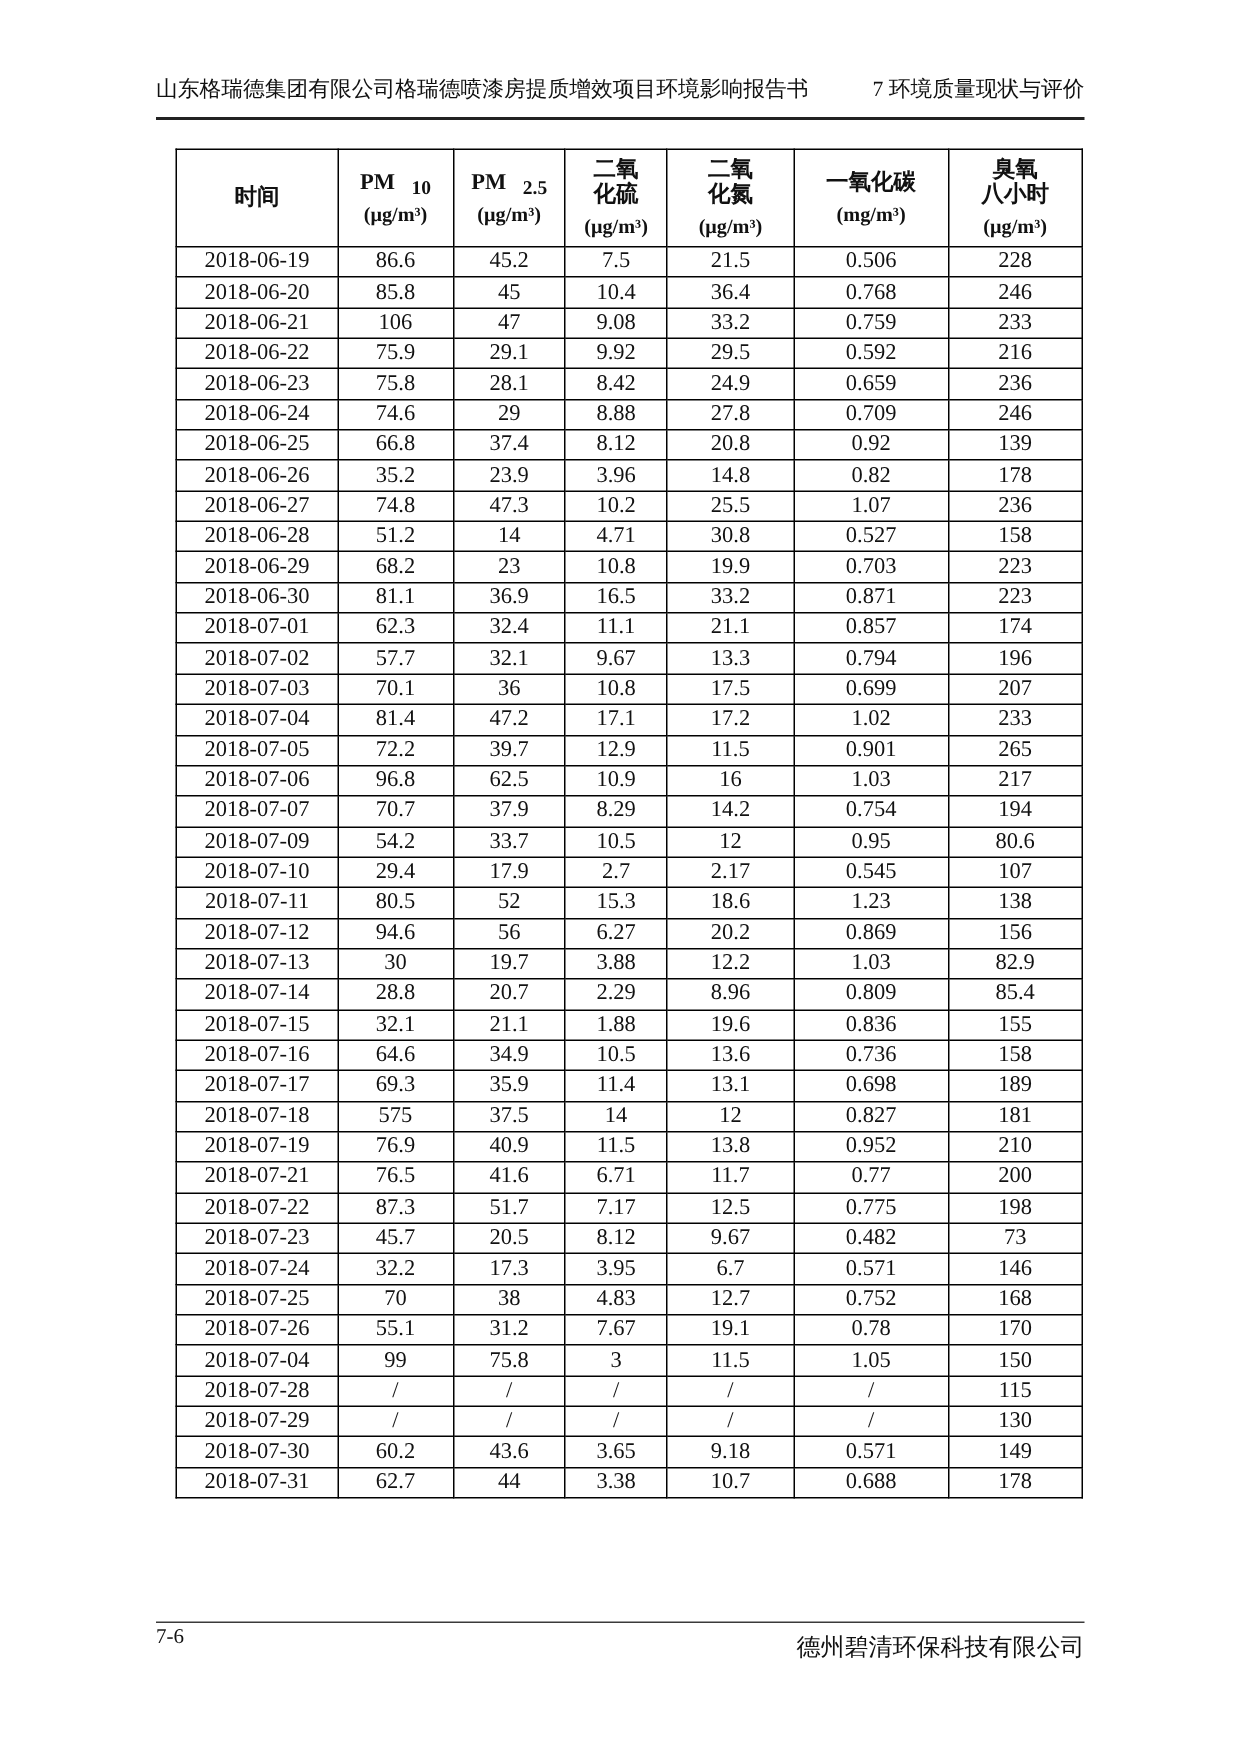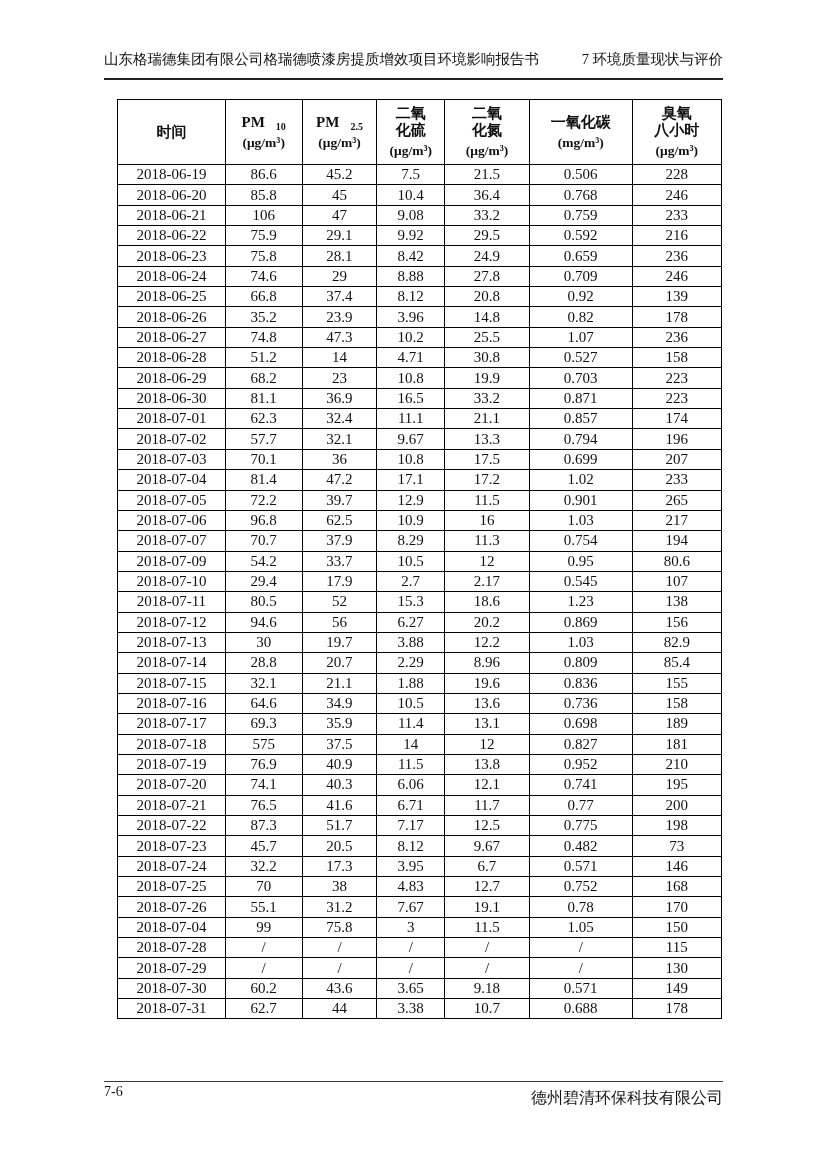--- a/index.html
+++ b/index.html
@@ -40,21 +40,21 @@
   }
   .air-table thead th {
     height: 65px;
     font-weight: bold;
     font-size: 15px;
     line-height: 1.1;
   }
   .th-stack { display: flex; flex-direction: column; justify-content: center; align-items: center; height: 100%; row-gap: 5px; }
   .th-lines div { line-height: 17px; }
   .th-unit { font-size: 13.5px; font-weight: bold; }
-  .pm-sub { font-size: 10px; vertical-align: -3px; line-height: 0; margin-left: 11px; }
+  .pm-sub { font-size: 13px; vertical-align: -3px; line-height: 0; margin-left: 11px; }
   .air-table tbody td {
     height: 20.35px;
     font-size: 15px;
     line-height: 1;
   }
 
   
   .page-footer {
     position: absolute;
     top: 1081px; left: 104px; width: 619px;
@@ -314,21 +314,21 @@
       <td>10.9</td>
       <td>16</td>
       <td>1.03</td>
       <td>217</td>
     </tr>
         <tr>
       <td>2018-07-07</td>
       <td>70.7</td>
       <td>37.9</td>
       <td>8.29</td>
-      <td>11.3</td>
+      <td>14.2</td>
       <td>0.754</td>
       <td>194</td>
     </tr>
         <tr>
       <td>2018-07-09</td>
       <td>54.2</td>
       <td>33.7</td>
       <td>10.5</td>
       <td>12</td>
       <td>0.95</td>
@@ -418,29 +418,20 @@
         <tr>
       <td>2018-07-19</td>
       <td>76.9</td>
       <td>40.9</td>
       <td>11.5</td>
       <td>13.8</td>
       <td>0.952</td>
       <td>210</td>
     </tr>
         <tr>
-      <td>2018-07-20</td>
-      <td>74.1</td>
-      <td>40.3</td>
-      <td>6.06</td>
-      <td>12.1</td>
-      <td>0.741</td>
-      <td>195</td>
-    </tr>
-        <tr>
       <td>2018-07-21</td>
       <td>76.5</td>
       <td>41.6</td>
       <td>6.71</td>
       <td>11.7</td>
       <td>0.77</td>
       <td>200</td>
     </tr>
         <tr>
       <td>2018-07-22</td>

